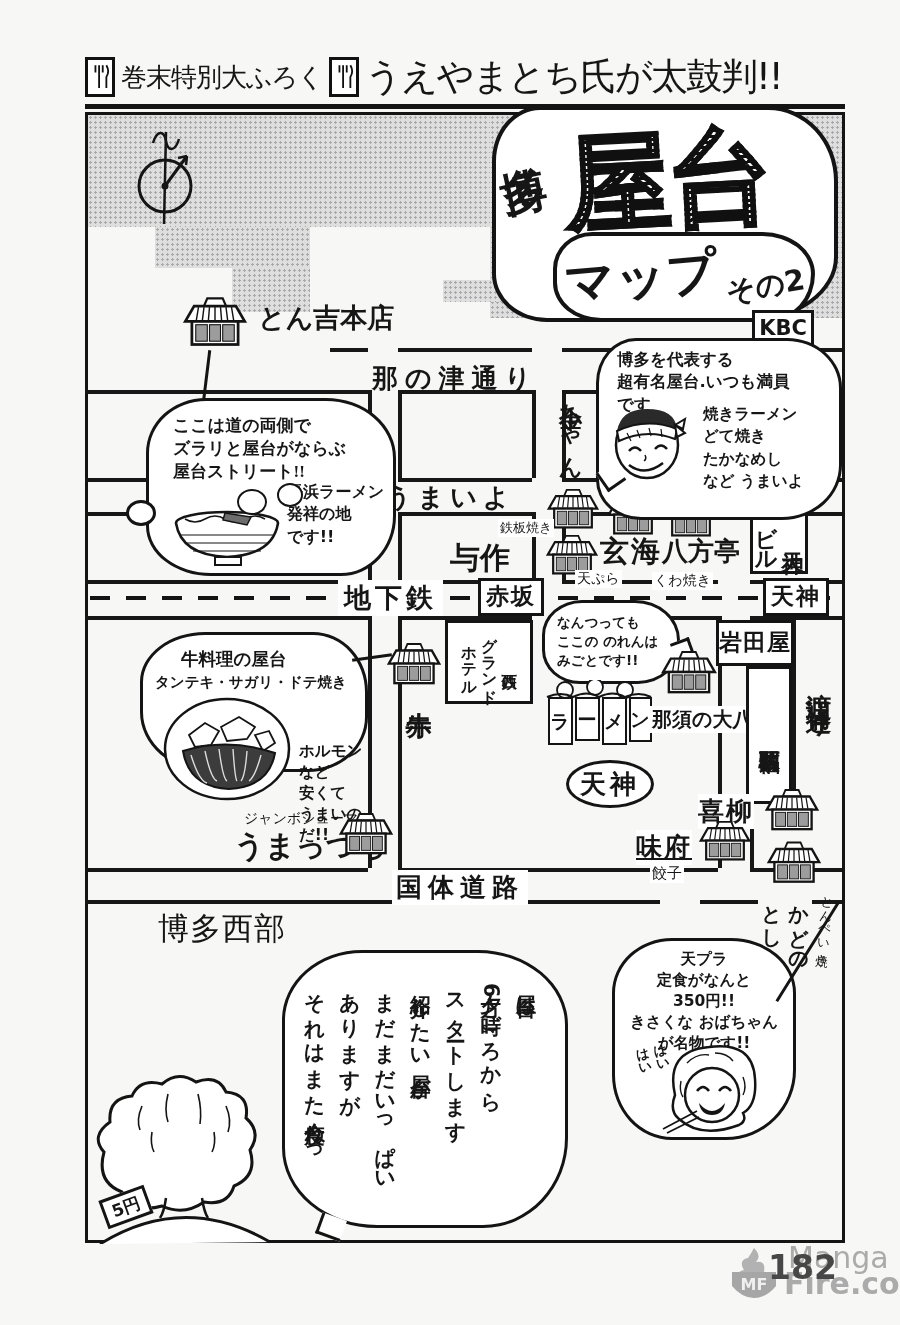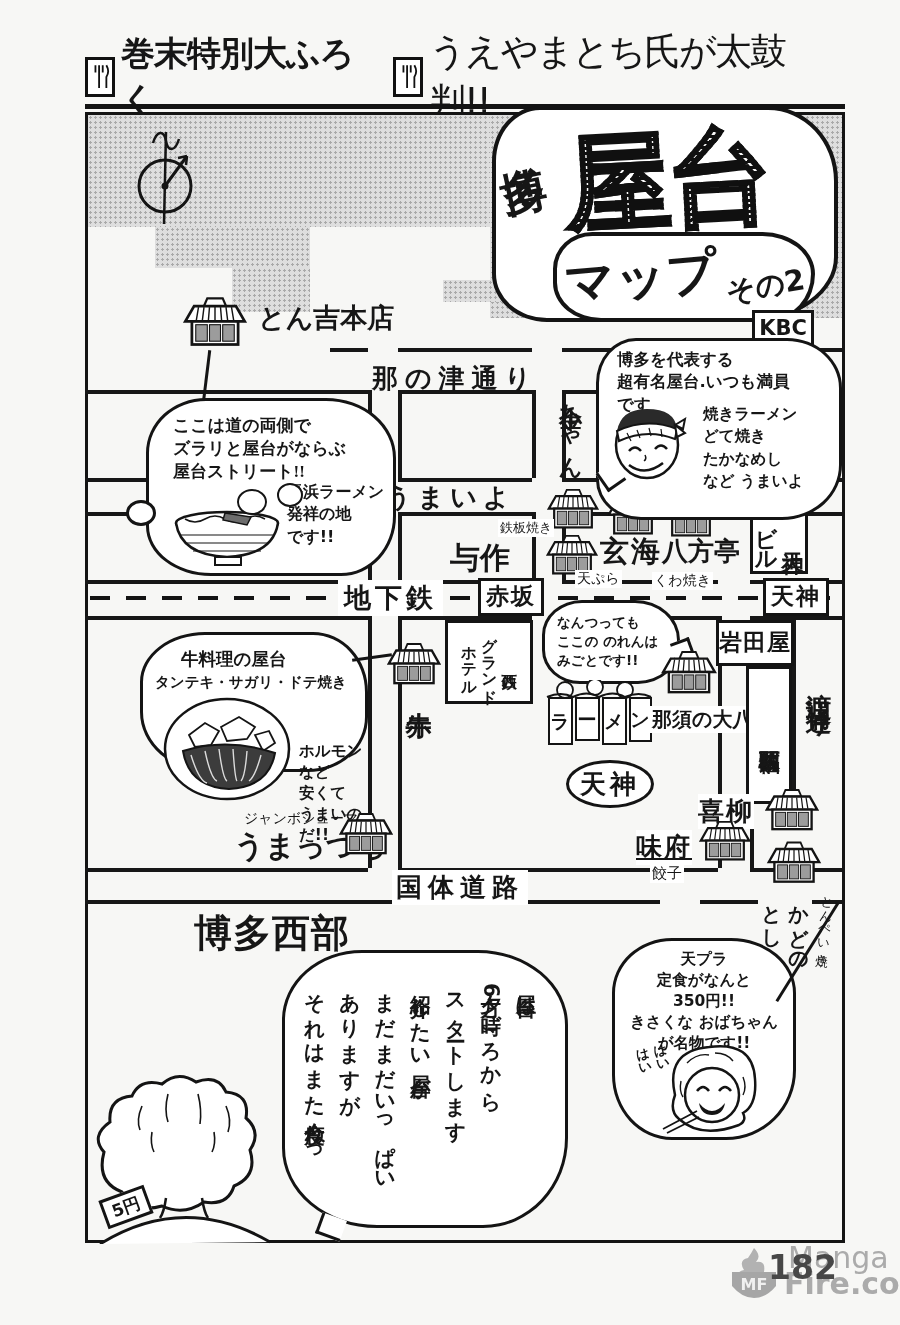--- a/index.html
+++ b/index.html
@@ -43,21 +43,21 @@
     </defs>
   </svg>
 
   <div class="abs" style="left:85px;top:52px;width:760px;height:50px;display:flex;align-items:center;gap:6px;">
     <span class="abs" style="position:static;border:3px solid #111;background:#fff;width:30px;height:40px;display:flex;align-items:center;justify-content:center;">
       <svg width="20" height="30" viewBox="0 0 22 32">
           <path d="M6,3 v8 M10,3 v8 M14,3 v8 M10,11 v17" stroke="#111" stroke-width="2" fill="none"></path>
           <path d="M18,3 q4,7 0,13 v12" stroke="#111" stroke-width="2" fill="none"></path>
         </svg>
     </span>
-    <span style="font-size:34px;font-weight:700;letter-spacing:-1px;">巻末特別大ふろく</span>
+    <span style="font-size:26px;font-weight:400;letter-spacing:-1px;">巻末特別大ふろく</span>
     <span style="border:3px solid #111;background:#fff;width:30px;height:40px;display:flex;align-items:center;justify-content:center;">
       <svg width="20" height="30" viewBox="0 0 22 32">
           <path d="M6,3 v8 M10,3 v8 M14,3 v8 M10,11 v17" stroke="#111" stroke-width="2" fill="none"></path>
           <path d="M18,3 q4,7 0,13 v12" stroke="#111" stroke-width="2" fill="none"></path>
         </svg>
     </span>
     <span style="font-size:37px;font-weight:400;letter-spacing:-2px;">うえやまとち氏が太鼓判!!</span>
   </div>
   <div class="abs" style="left:85px;top:104px;width:760px;height:5px;background:#141414;"></div>
 
@@ -324,21 +324,21 @@
   <div class="abs vt" style="left:814px;top:888px;height:118px;font-size:12.5px;transform:rotate(5deg);">とんぺい焼き</div>
 
   <div class="abs" style="left:244px;top:810px;font-size:14px;">ジャンボシューマイ</div>
   <div class="abs hand" style="left:234px;top:826px;font-size:30px;">うまっつら</div>
   <div class="abs" style="left:338px;top:812px;">
       <svg width="56" height="45" viewBox="0 0 60 48">
         <use href="#stallg"></use>
       </svg>
     </div>
 
-  <div class="abs" style="left:158px;top:908px;font-size:38px;font-weight:700;letter-spacing:1px;margin-left:36px;">博多西部</div>
+  <div class="abs" style="left:158px;top:908px;font-size:31px;font-weight:400;letter-spacing:1px;">博多西部</div>
 
   <div class="bub" style="left:612px;top:938px;width:184px;height:202px;border-radius:60px 65px 70px 60px / 55px 55px 70px 65px;">
     <div class="pl hand" style="position:absolute;left:0;top:8px;width:100%;text-align:center;font-size:15.5px;line-height:1.35;">天プラ
 定食がなんと
 350円!!
 きさくな おばちゃん
 が名物です!!</div>
     <div class="pl vt" style="position:absolute;left:22px;top:96px;height:70px;font-size:13px;font-weight:bold;transform:rotate(-12deg);">はい
 はい</div>
     <div style="position:absolute;left:42px;top:92px;">

